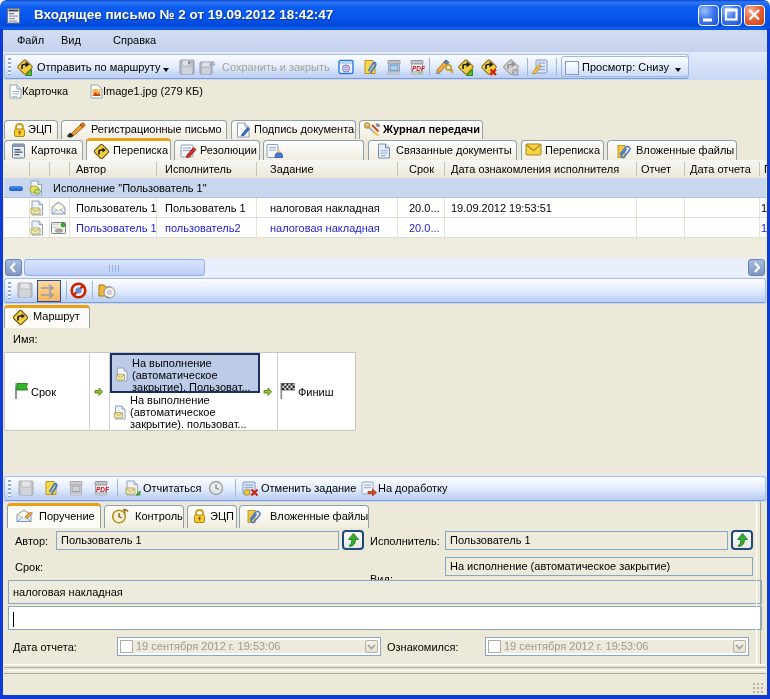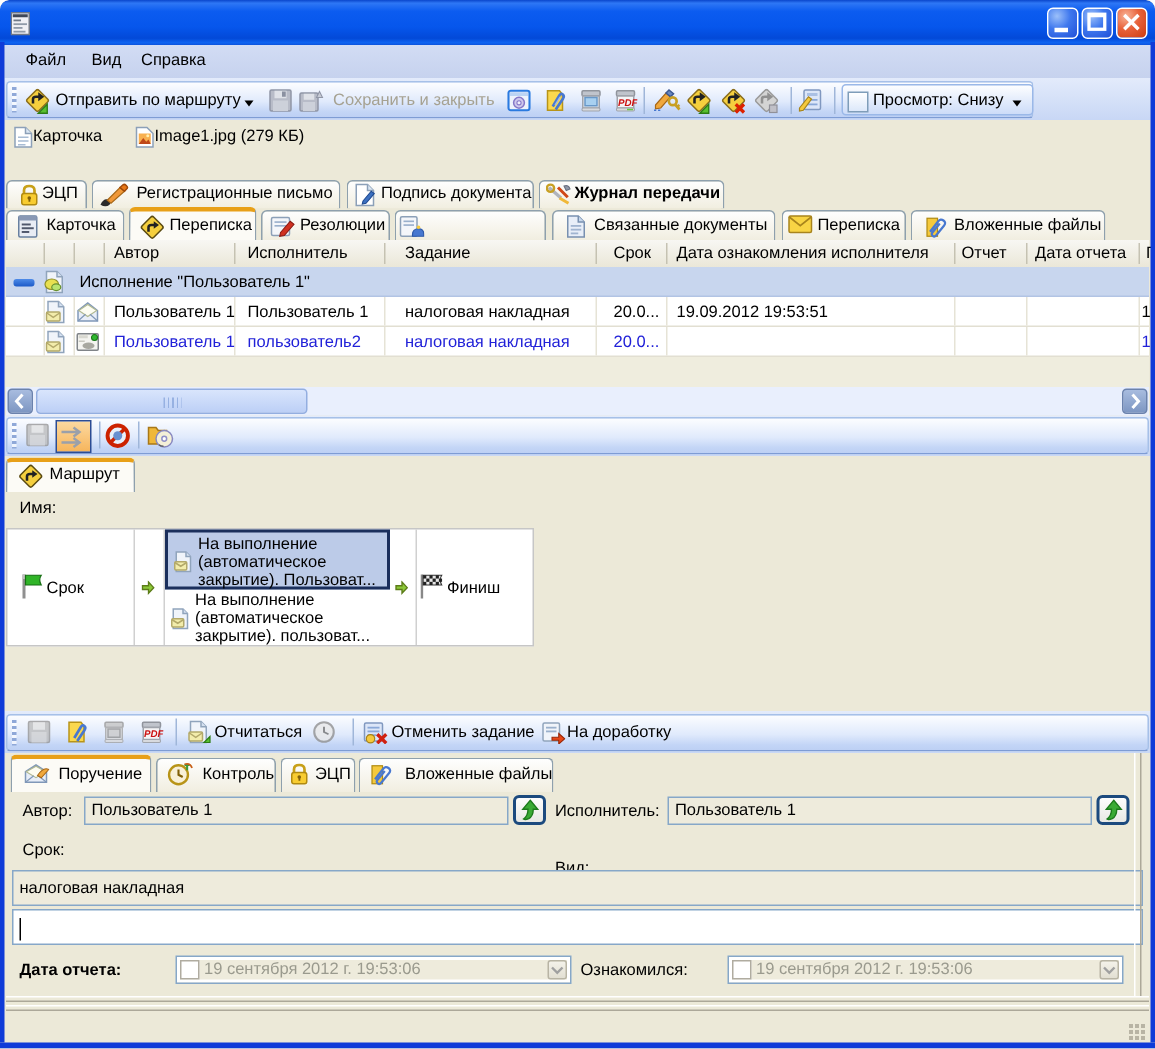--- a/index.html
+++ b/index.html
@@ -40,35 +40,36 @@
 
   <div class="abs title"></div>
   <div class="abs" style="left:7px;top:8px;width:14px;height:16px;"><svg width="14" height="16">
         <rect x="0.5" y="0.5" width="12" height="14.5" fill="#f0f0f4" stroke="#707888"></rect>
         <rect x="1.5" y="1.5" width="10" height="2" fill="#404858"></rect>
         <rect x="2" y="5" width="5" height="1.2" fill="#707a88"></rect>
         <rect x="2" y="7.5" width="9" height="1.2" fill="#909aa8"></rect>
         <rect x="2" y="10" width="6" height="1.2" fill="#909aa8"></rect>
         <rect x="2" y="12.5" width="8" height="1.2" fill="#909aa8"></rect>
       </svg></div>
+  <div class="abs cap" style="left:34px;top:7px;color:#fff;font-weight:bold;font-size:13.5px;text-shadow:1px 1px 1px #1038a0;">Входящее письмо № 2 от 19.09.2012 18:42:47</div>
   <div class="abs tbtn mn" style="left:698px;"><svg width="19" height="19">
         <rect x="4" y="12.5" width="9" height="3" fill="#fff"></rect>
       </svg></div>
   <div class="abs tbtn mx" style="left:721px;"><svg width="19" height="19">
         <rect x="4" y="3.5" width="10.5" height="10" fill="none" stroke="#fff" stroke-width="2.2"></rect>
         <rect x="4" y="3.5" width="10.5" height="2" fill="#fff"></rect>
       </svg></div>
   <div class="abs tbtn cl" style="left:744px;"><svg width="19" height="19">
         <path d="M4.5 4 L14 13.5 M14 4 L4.5 13.5" stroke="#fff" stroke-width="2.3"></path>
       </svg></div>
 
   <div class="abs menubar">
     <span style="left:14px;">Файл</span>
       <span style="left:58px;">Вид</span>
-      <span style="left:91px;">Справка</span>
+      <span style="left:110px;">Справка</span>
   </div>
 
   <div class="abs tstrip" style="left:3px;top:52px;width:764px;height:28px;"></div>
   <div class="abs tbar" style="left:4px;top:54px;width:685px;height:25px;"></div>
   <div class="abs grip" style="left:8px;top:58px;height:17px;"></div>
   <div class="abs" style="left:17px;top:59px;" id="ic-send"><svg width="17" height="17">
         <g transform="rotate(45 8 8)">
           <rect x="2.5" y="2.5" width="11" height="11" rx="1.5" fill="#f5cf3e" stroke="#8a6d1a"></rect>
         </g>
         <path d="M5 10 L5 7 Q5 5.5 7 5.5 L9.5 5.5" stroke="#222" stroke-width="1.7" fill="none"></path>
@@ -557,25 +558,26 @@
   <div class="gbtn" style="left:342px;top:530px;"><svg width="18" height="16">
         <path d="M9.5 1.5 L14.5 7.5 L11.5 7.5 Q11.5 12 8.5 13.8 Q6 14.8 5 14 Q8 12 8 7.5 L4.5 7.5 Z" fill="#3aaa35" stroke="#1c7a1c" stroke-width="0.9"></path>
       </svg></div>
   <div class="abs" style="left:370px;top:535px;">Исполнитель:</div>
   <div class="abs inp" style="left:445px;top:531px;width:283px;height:19px;">Пользователь 1</div>
   <div class="gbtn" style="left:731px;top:530px;"><svg width="18" height="16">
         <path d="M9.5 1.5 L14.5 7.5 L11.5 7.5 Q11.5 12 8.5 13.8 Q6 14.8 5 14 Q8 12 8 7.5 L4.5 7.5 Z" fill="#3aaa35" stroke="#1c7a1c" stroke-width="0.9"></path>
       </svg></div>
   <div class="abs" style="left:15px;top:561px;">Срок:</div>
   <div class="abs" style="left:370px;top:573px;text-align:right;">Вид:</div>
+  <div class="abs inp" style="left:445px;top:557px;width:308px;height:19px;">На исполнение (автоматическое закрытие)</div>
 
   <div class="abs inp" style="left:8px;top:580px;width:754px;height:24px;padding-top:5px;">налоговая накладная</div>
   <div class="abs inp white" style="left:8px;top:606px;width:754px;height:24px;"><span style="display:inline-block;margin-top:3px;width:1px;height:15px;background:#000;"></span></div>
 
-  <div class="abs" style="left:13px;top:641px;font-weight:bold;">Дата отчета:</div>
+  <div class="abs" style="left:13px;top:641px;">Дата отчета:</div>
   <div class="abs inp" style="left:117px;top:637px;width:264px;height:19px;color:#9a9a8e;box-shadow:inset 0 0 0 2px #fff;">
     <span class="cb" style="left:2px;top:2px;"></span>
     <span class="abs" style="left:18px;top:2px;">19 сентября 2012 г. 19:53:06</span>
     <div class="dd" style="right:2px;top:2px;width:13px;height:13px;"><svg width="11" height="11">
           <path d="M2 4 L5.5 7.5 L9 4" stroke="#a0a0a0" stroke-width="1.6" fill="none"></path>
         </svg></div>
   </div>
   <div class="abs" style="left:387px;top:641px;">Ознакомился:</div>
   <div class="abs inp" style="left:485px;top:637px;width:264px;height:19px;color:#9a9a8e;box-shadow:inset 0 0 0 2px #fff;">
     <span class="cb" style="left:2px;top:2px;"></span>

